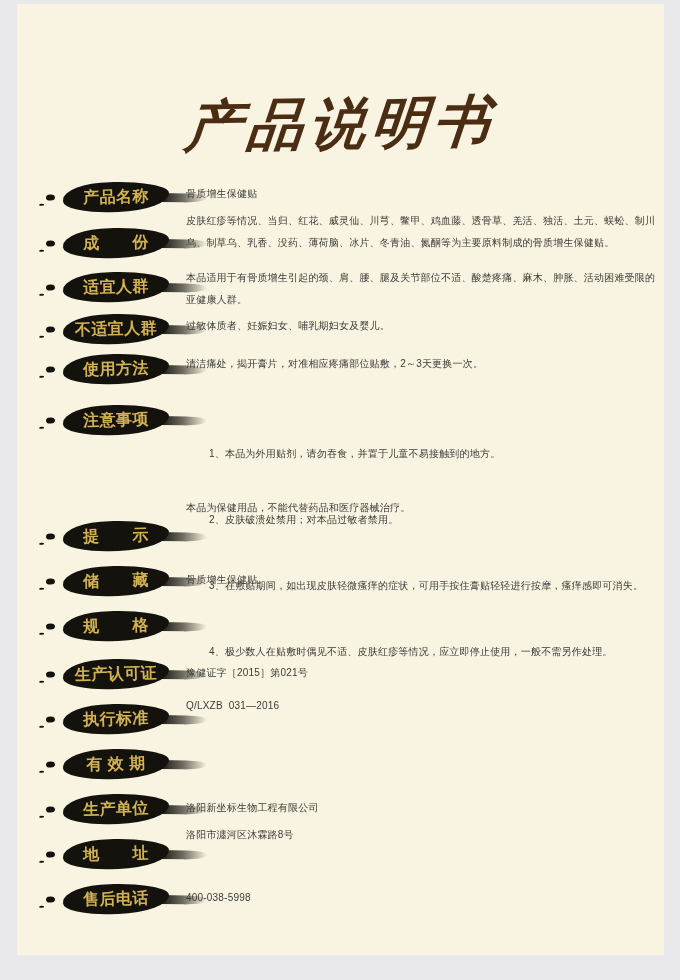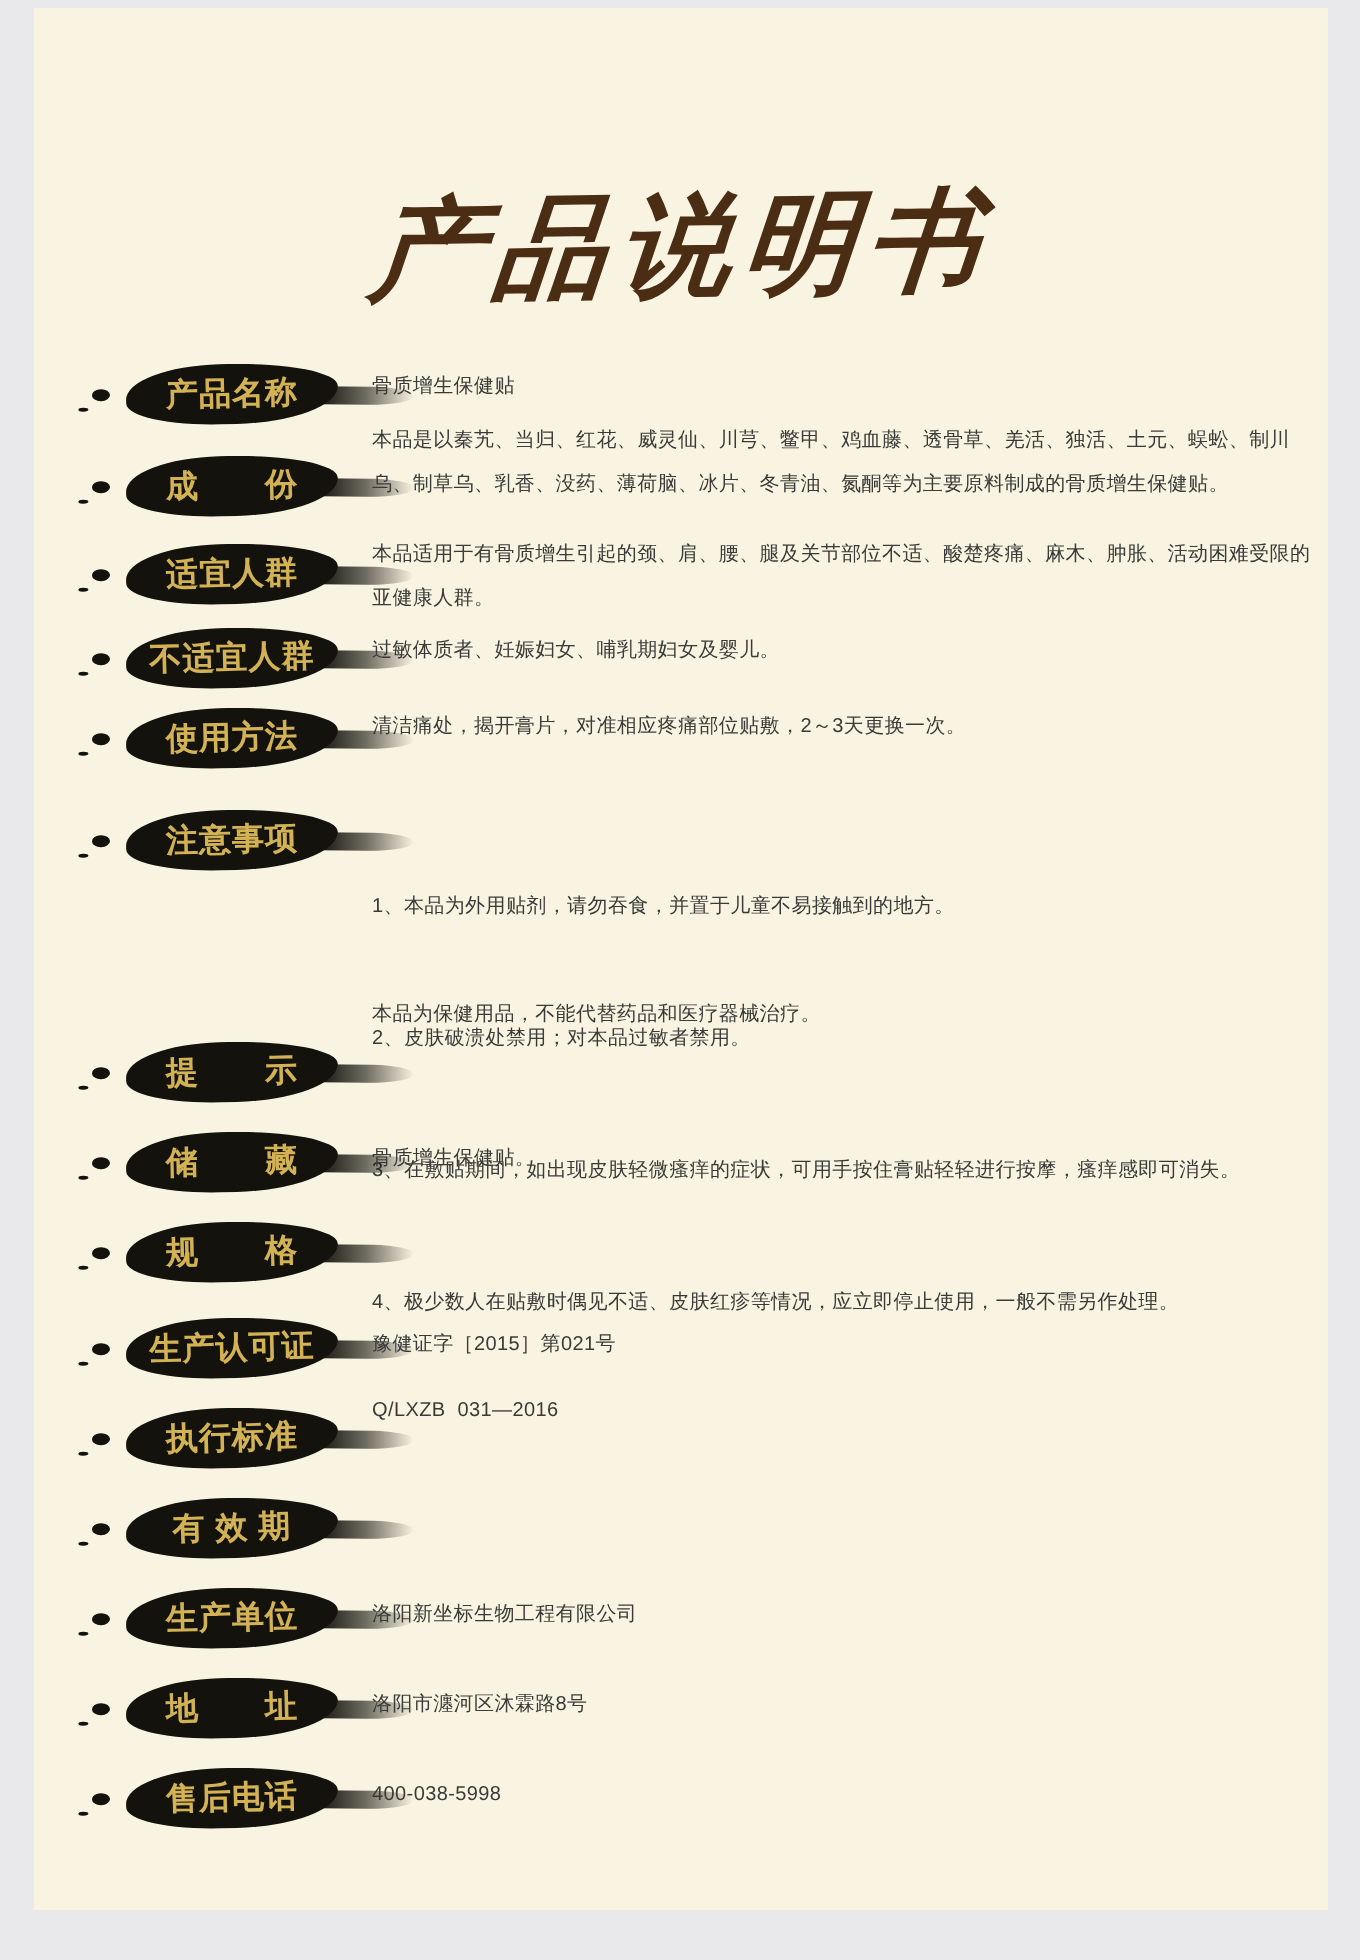--- a/index.html
+++ b/index.html
@@ -49,39 +49,39 @@
     white-space:pre;letter-spacing:.5px;
   }
   
   .content{
     position:absolute;left:169px;width:472px;
     font-size:10px;line-height:22px;color:#3a3a38;
     white-space:pre-wrap;
     letter-spacing:.2px;
   }
   .notes div{
-    padding-left:26px;text-indent:-26px;
+    padding-left:26px;text-indent:-26px;margin-left:23px;
   }
 </style>
 </head>
 <body>
 
 <div class="page">
 
   <div class="title">产品说明书</div>
 
   <div class="brush" style="top:178px">
     <span class="blabel">产品名称</span>
   </div>
   <div class="content" style="top:179px">骨质增生保健贴</div>
 
   <div class="brush" style="top:224px">
     <span class="blabel">成　　份</span>
   </div>
-  <div class="content" style="top:206px">本品是以秦艽、当归、红花、威灵仙、川芎、鳖甲、鸡血藤、透骨草、羌活、独活、土元、蜈蚣、制川乌、制草乌、乳香、没药、薄荷脑、冰片、冬青油、氮酮等为主要原料制成的骨质增生保健贴。</div>
+  <div class="content" style="top:206px">皮肤红疹等情况、当归、红花、威灵仙、川芎、鳖甲、鸡血藤、透骨草、羌活、独活、土元、蜈蚣、制川乌、制草乌、乳香、没药、薄荷脑、冰片、冬青油、氮酮等为主要原料制成的骨质增生保健贴。</div>
 
   <div class="brush" style="top:268px">
     <span class="blabel">适宜人群</span>
   </div>
   <div class="content" style="top:263px">本品适用于有骨质增生引起的颈、肩、腰、腿及关节部位不适、酸楚疼痛、麻木、肿胀、活动困难受限的亚健康人群。</div>
 
   <div class="brush" style="top:310px">
     <span class="blabel">不适宜人群</span>
   </div>
   <div class="content" style="top:311px">过敏体质者、妊娠妇女、哺乳期妇女及婴儿。</div>
@@ -130,20 +130,20 @@
   </div>
 
   <div class="brush" style="top:790px">
     <span class="blabel">生产单位</span>
   </div>
   <div class="content" style="top:793px">洛阳新坐标生物工程有限公司</div>
 
   <div class="brush" style="top:835px">
     <span class="blabel">地　　址</span>
   </div>
-  <div class="content" style="top:838px">洛阳市瀍河区沐霖路8号</div>
+  <div class="content" style="top:820px">洛阳市瀍河区沐霖路8号</div>
 
   <div class="brush" style="top:880px">
     <span class="blabel">售后电话</span>
   </div>
   <div class="content" style="top:883px">400-038-5998</div>
 
 </div>
 
 </body></html>

